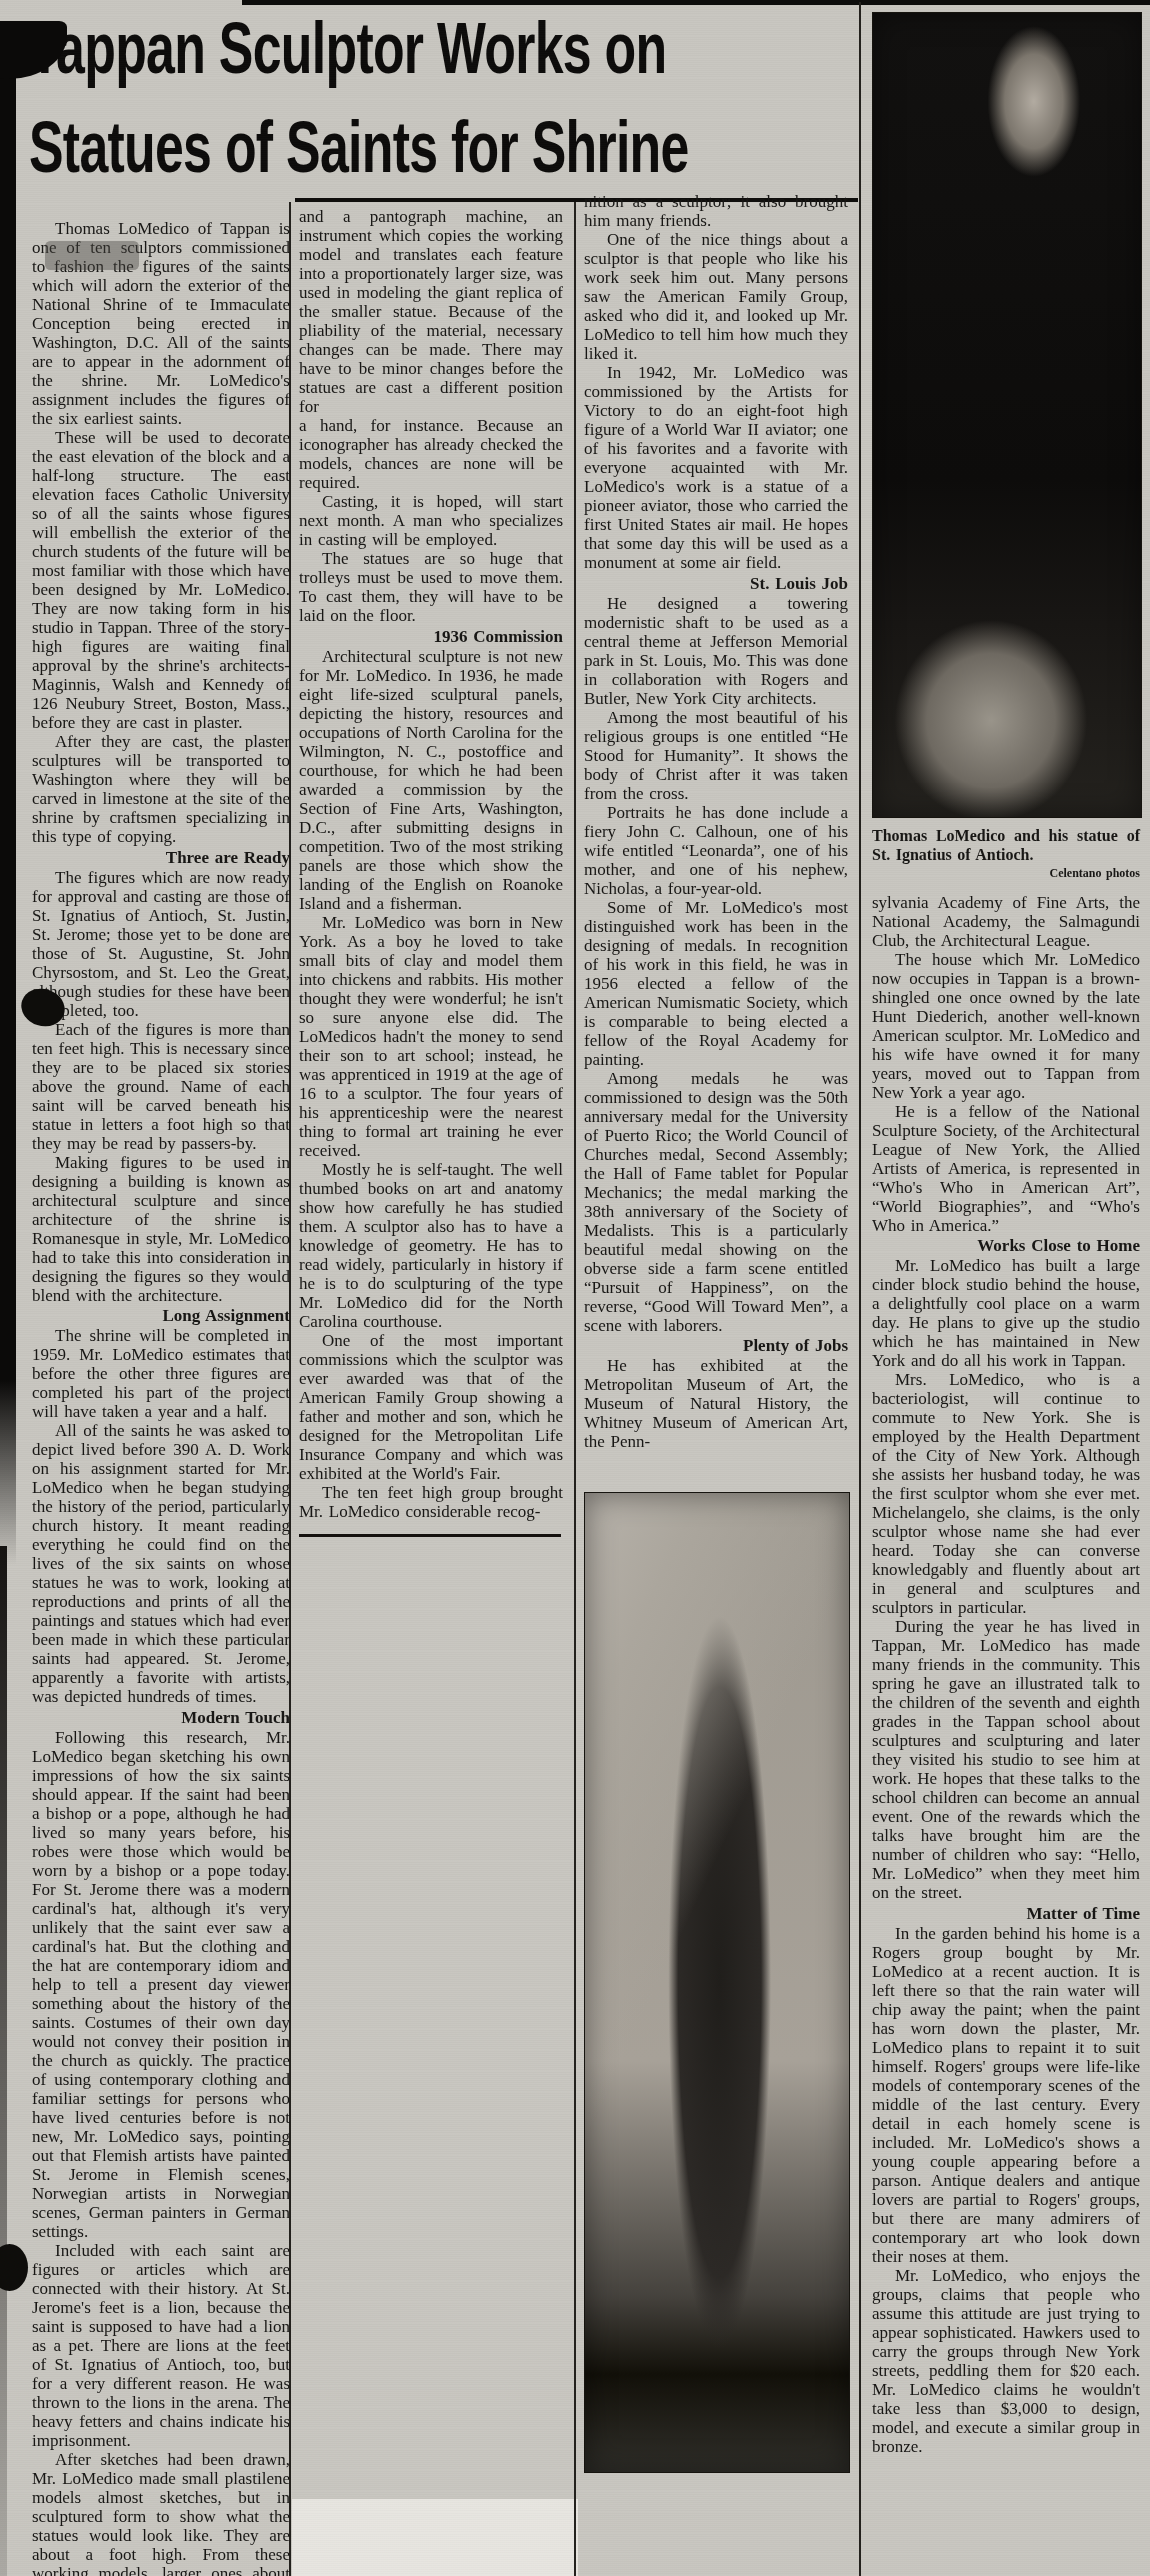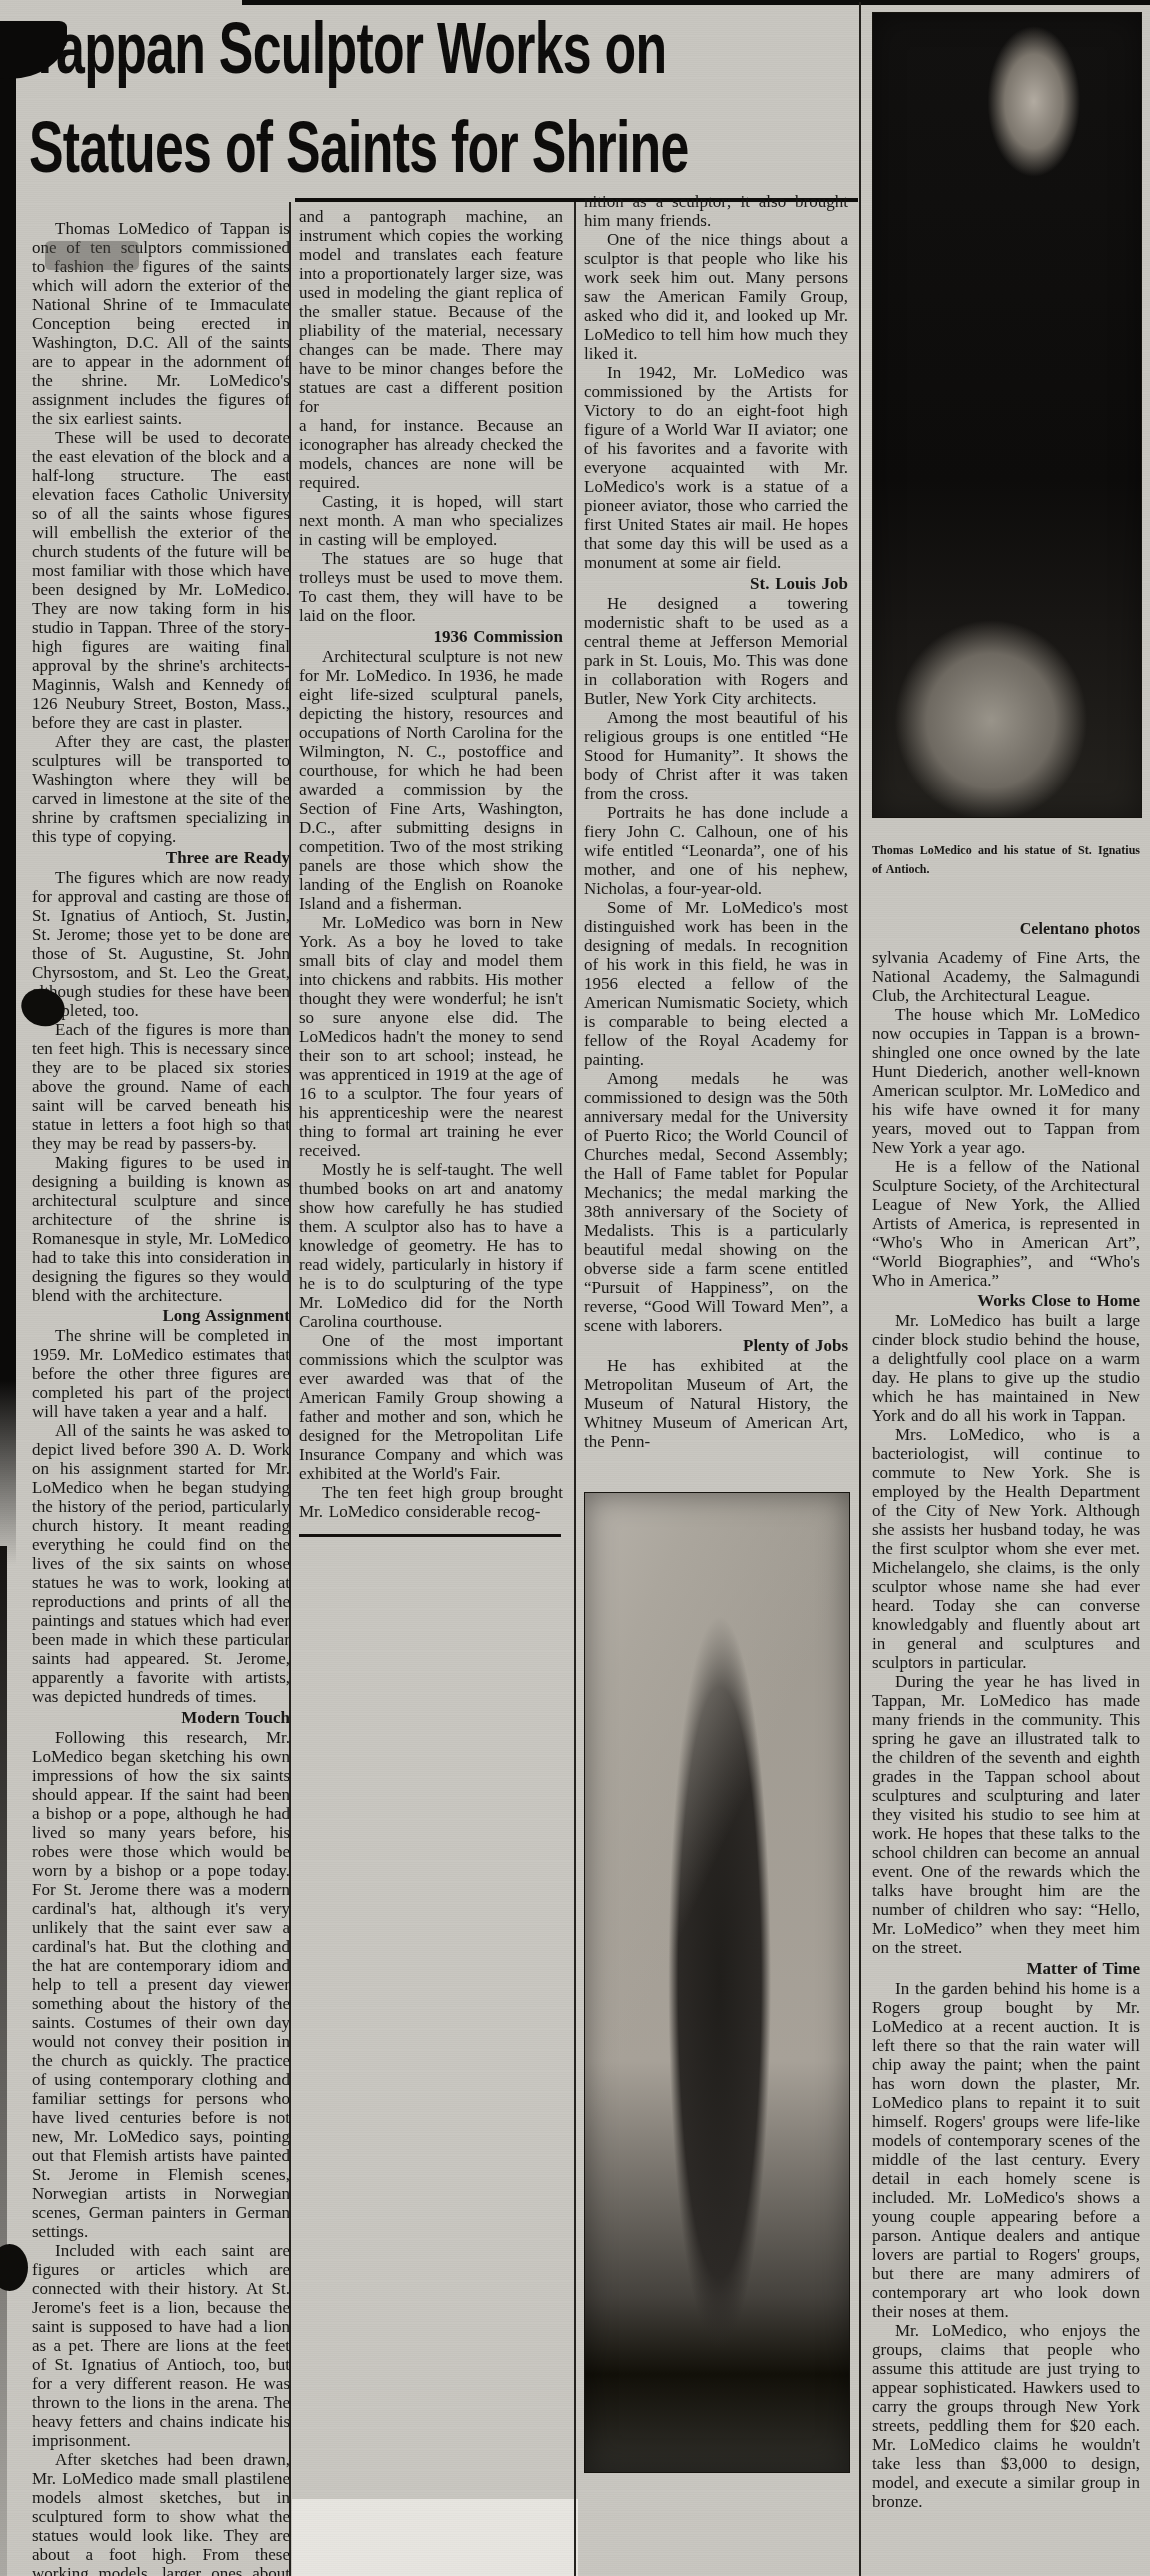--- a/index.html
+++ b/index.html
@@ -18,23 +18,23 @@
         word-spacing:1.5px;z-index:2;}
   #col1{left:32px;top:219px;width:258px;}
   #col2{left:299px;top:207px;}
   #col3{left:584px;top:192px;}
   #col4{left:872px;top:4.1px;width:268px;}
   .para{text-indent:23px;margin:0;}
   .para.noindent{text-indent:0;}
   .subhead{font-weight:bold;text-align:right;text-indent:0;margin:1.5px 0 1px;}
   .photo{margin:8.2px 0 9.3px;padding:0;}
   .photo-surface{width:100%;border:1px solid #16140f;box-shadow:inset 0 0 31px rgba(0,0,0,.45);}
-  .caption{font-weight:bold;font-size:12px;text-align:center;margin-top:23px;line-height:19px;}
+  .caption{font-weight:bold;font-size:16px;text-align:center;margin-top:8px;line-height:19px;}
   .caption-left{text-align:justify;}
-  .credit{font-weight:bold;font-size:16px;text-align:right;line-height:19px;margin-top:40px;}
+  .credit{font-weight:bold;font-size:12px;text-align:right;line-height:19px;}
   .flow-rule{height:3.1px;background:#14110e;margin:13.4px 2.1px 0 0;}
   
   .look-jerome{background:
       radial-gradient(ellipse 42% 40% at 52% 48%, #8d8780 0%, #6b655e 40%, rgba(40,38,35,0) 74%),
       linear-gradient(180deg,#13110e 0%,#1a1714 52%,#3e3a34 76%,#5a554d 83%,#161411 92%,#0e0d0b 100%);
       background-color:#15130f;}
   .look-justine{background:
       linear-gradient(115deg,#b7b2aa 0%,#aba69d 16%,rgba(0,0,0,0) 42%),
       radial-gradient(ellipse 27% 52% at 51% 50%, #201e1b 0%, #2c2926 58%, rgba(0,0,0,0) 72%),
       linear-gradient(180deg,#9e9990 0%,#a7a198 58%,#45423d 82%,#121009 90%,#302f2a 100%);

